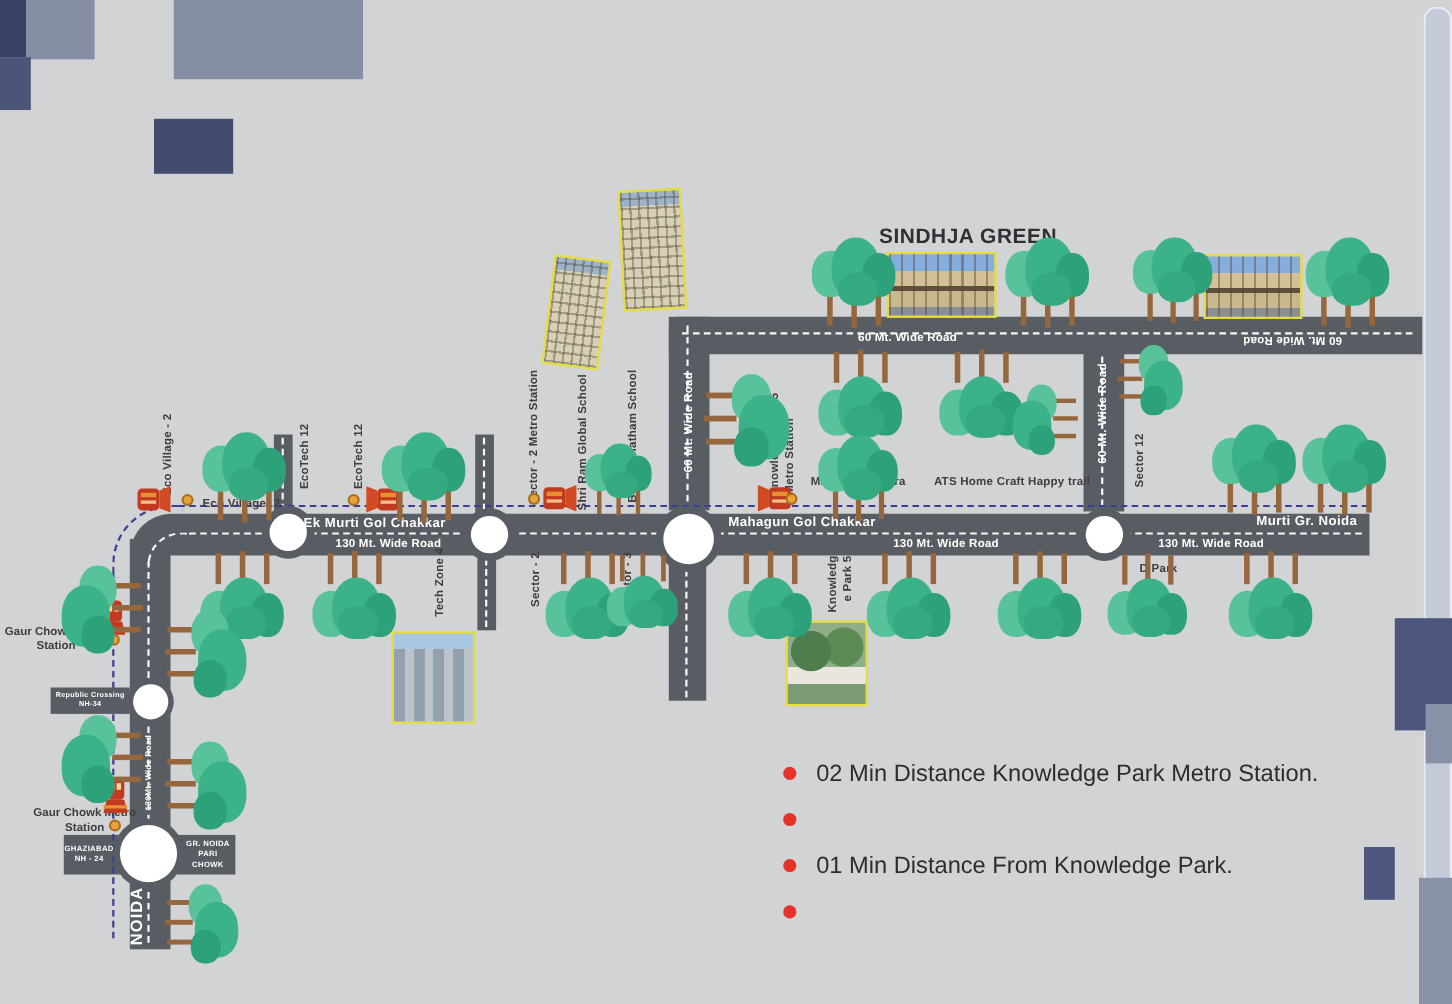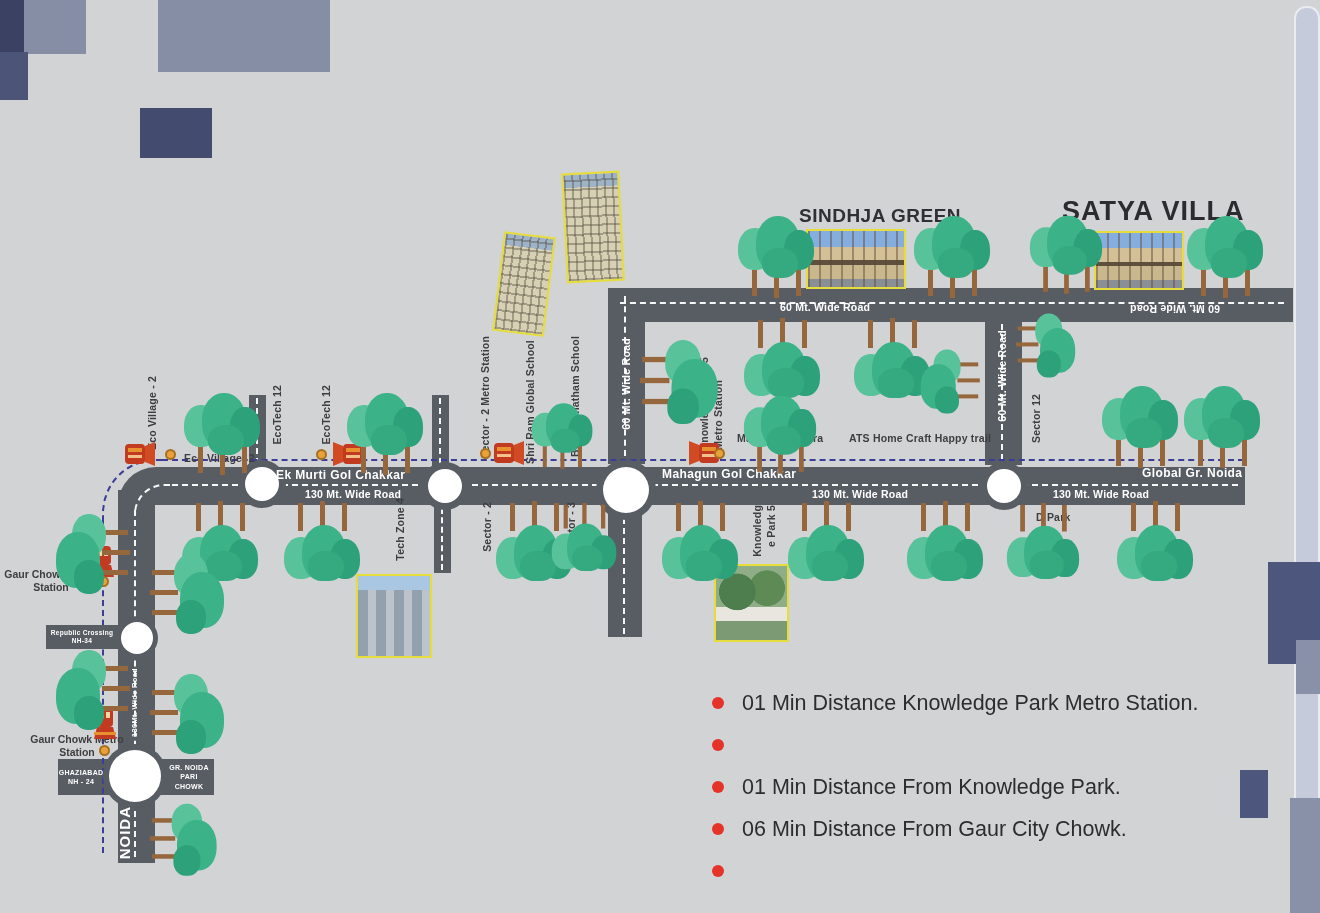--- a/index.html
+++ b/index.html
@@ -156,28 +156,27 @@
   </div>
 
   <div class="photo photo-tall" style="left:498px;top:234px;width:48px;height:96px;transform:rotate(7deg);"></div>
   <div class="photo photo-tall" style="left:564px;top:172px;width:54px;height:106px;transform:rotate(-3deg);"></div>
   <div class="photo photo-row" style="left:806px;top:229px;width:96px;height:56px;"></div>
   <div class="photo photo-row" style="left:1094px;top:231px;width:86px;height:55px;"></div>
   <div class="photo photo-city" style="left:356px;top:574px;width:72px;height:80px;"></div>
   <div class="photo photo-green" style="left:714px;top:564px;width:71px;height:74px;"></div>
 
   <div class="title" style="left:799px;top:205px;font-size:19px;letter-spacing:.5px;">SINDHJA GREEN</div>
-  <div class="title" style="left:1062px;top:196px;font-size:27px;letter-spacing:1px;color:#2c2c30;">SATYA VILLA</div>
 
   <div class="lbl wlbl big" style="left:276px;top:469px;">Ek Murti Gol Chakkar</div>
   <div class="lbl wlbl" style="left:305px;top:488px;">130 Mt. Wide Road</div>
   <div class="lbl wlbl big" style="left:662px;top:468px;">Mahagun Gol Chakkar</div>
   <div class="lbl wlbl" style="left:812px;top:488px;">130 Mt. Wide Road</div>
   <div class="lbl wlbl" style="left:1053px;top:488px;">130 Mt. Wide Road</div>
-  <div class="lbl wlbl big" style="left:1142px;top:467px;">Global Gr. Noida</div>
+  <div class="lbl wlbl big" style="left:1142px;top:467px;">Murti Gr. Noida</div>
   <div class="lbl wlbl" style="left:780px;top:301px;">60 Mt. Wide Road</div>
   <div class="lbl wlbl flip" style="left:1130px;top:303px;">60 Mt. Wide Road</div>
   <div class="vroad" style="left:620px;top:338px;">60 Mt. Wide Road</div>
   <div class="vroad" style="left:996px;top:330px;">60 Mt. Wide Road</div>
   <div class="vroad" style="left:130px;top:668px;font-size:7.5px;">130Mt. Wide Road</div>
   <div class="vroad" style="left:116px;top:806px;font-size:15px;letter-spacing:1px;">NOIDA</div>
 
   <div class="lbl vlbl" style="left:146px;top:376px;">Eco Village - 2</div>
   <div class="lbl" style="left:184px;top:452px;">Eco Village- 2</div>
   <div class="lbl vlbl" style="left:271px;top:385px;">EcoTech 12</div>
@@ -252,35 +251,31 @@
     <rect x="6" y="5" width="4" height="6" fill="#f5d9a0"></rect>
     <rect x="12" y="5" width="4" height="6" fill="#f5d9a0"></rect>
     <path d="M3 20 L19 20 L22 32 L0 32 Z" fill="#c23a20"></path>
     <rect x="0" y="25" width="22" height="3" fill="#e8922f"></rect>
   </svg>
   <span class="ocircle" style="left:99px;top:745px;"></span>
 
   <div id="distances">
     <div class="drow">
         <span class="dot"></span>
-        <span class="dtext">01 Min Distance Knowledge Park Metro Station.</span>
+        <span class="dtext">02 Min Distance Knowledge Park Metro Station.</span>
       </div>
     <div class="drow">
         <span class="dot"></span>
       </div>
     <div class="drow">
         <span class="dot"></span>
         <span class="dtext">01 Min Distance From Knowledge Park.</span>
       </div>
     <div class="drow">
         <span class="dot"></span>
-        <span class="dtext">06 Min Distance  From Gaur City Chowk.</span>
-      </div>
-    <div class="drow">
-        <span class="dot"></span>
       </div>
   </div>
 
 <div class="cluster" style="left: 736px; top: 212px;">
       <span class="trunk" style="left:16px;top:56px;width:5px;height:28px"></span>
       <span class="trunk" style="left:38px;top:58px;width:5px;height:28px"></span>
       <span class="trunk" style="left:60px;top:56px;width:5px;height:28px"></span>
       <span class="blob" style="left:2px;top:16px;width:34px;height:42px;background:#58c29b"></span>
       <span class="blob" style="left:20px;top:4px;width:44px;height:56px;background:#3cb289"></span>
       <span class="blob" style="left:48px;top:18px;width:30px;height:40px;background:#2da179"></span>

